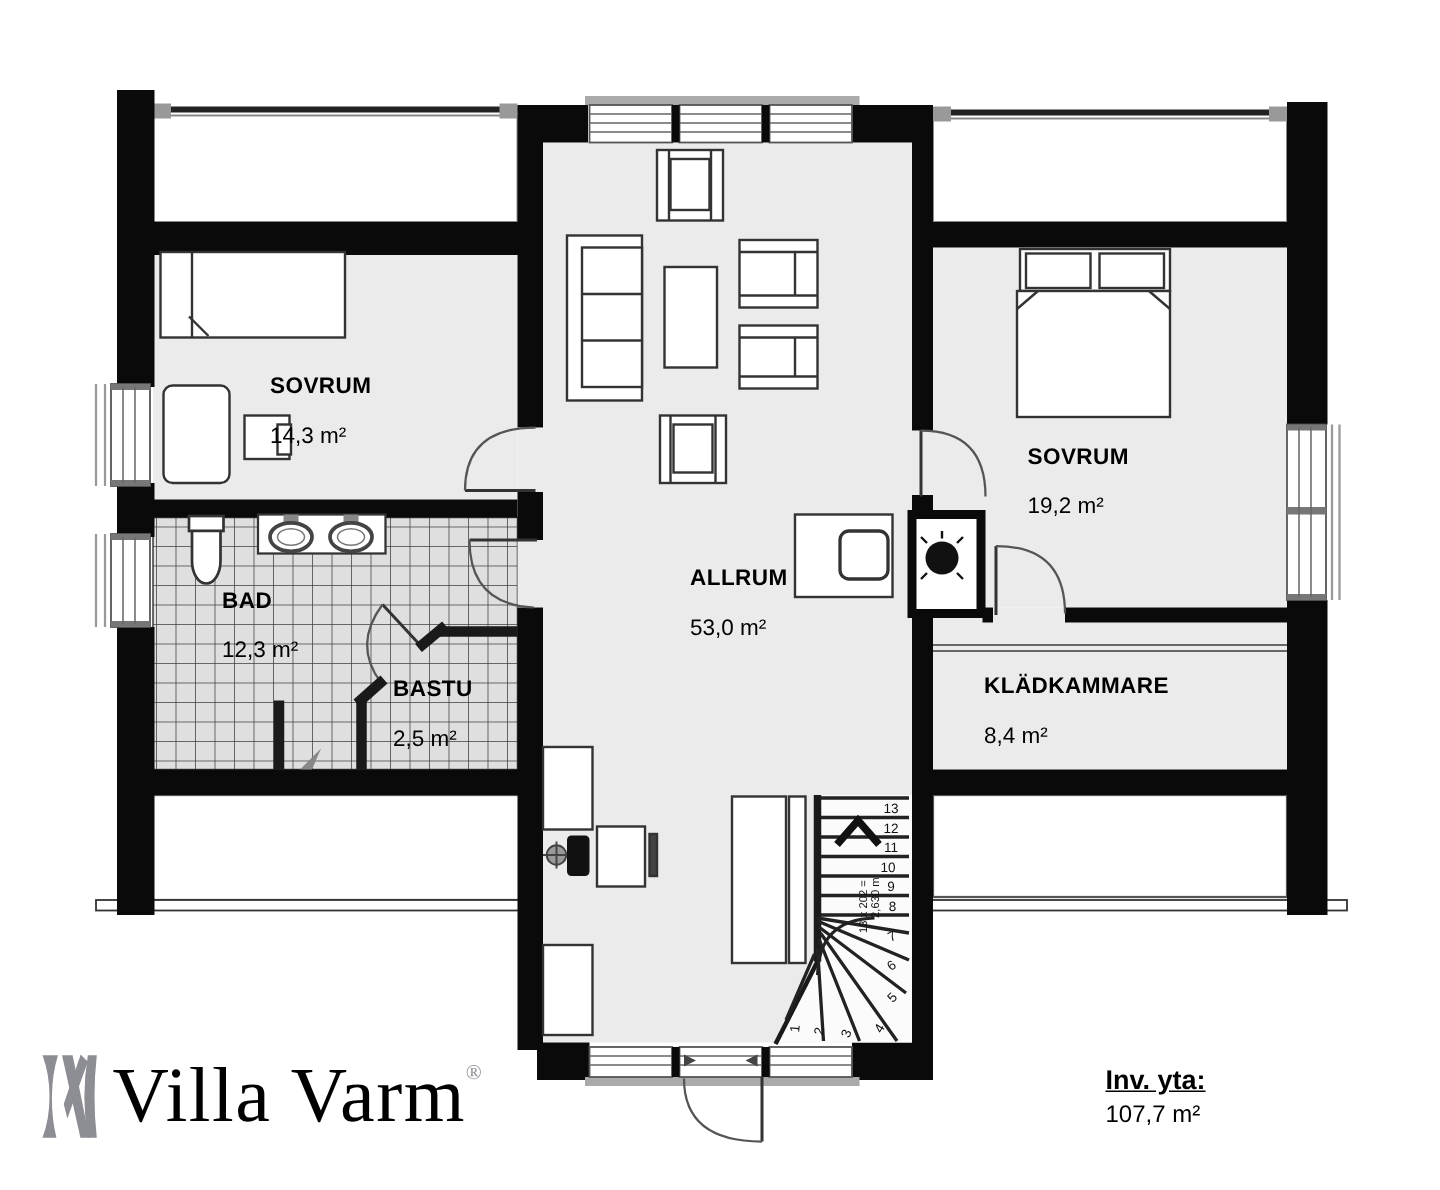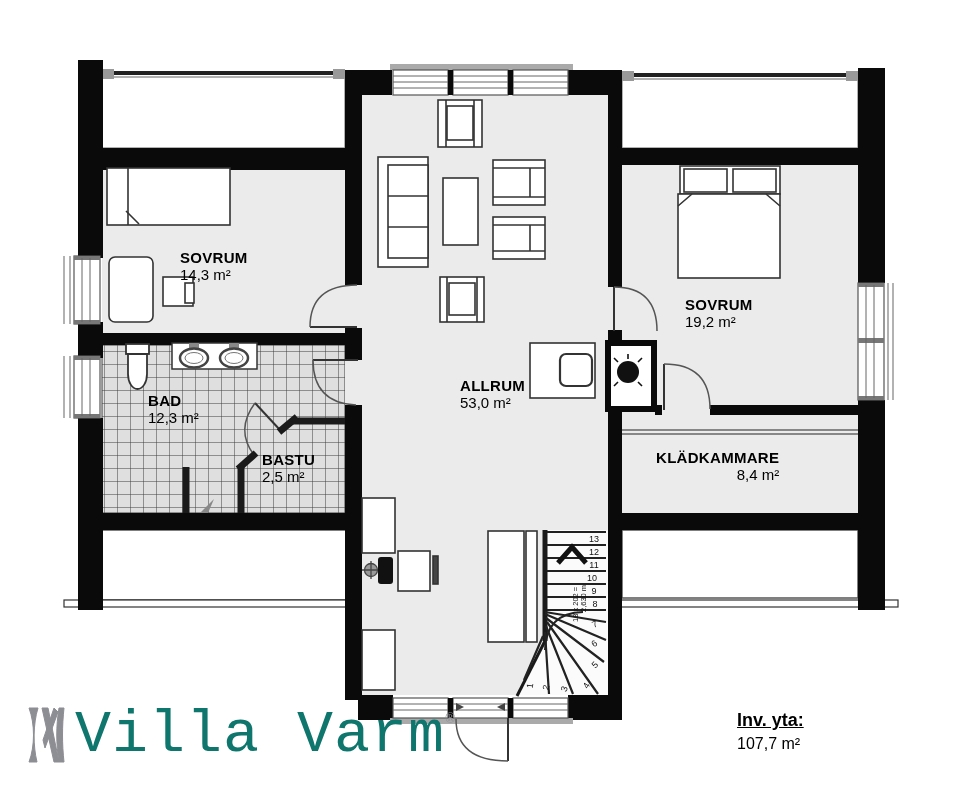--- a/index.html
+++ b/index.html
@@ -1,23 +1,23 @@
 <!DOCTYPE html>
 <html><head>
 <meta charset="utf-8">
 <style>
   html,body{margin:0;padding:0;background:#ffffff;}
   .stage{position:relative;width:960px;height:793px;background:#ffffff;overflow:hidden;
          font-family:"Liberation Sans",sans-serif;}
   .plan-svg{position:absolute;left:0;top:0;}
   .room-label{position:absolute;color:#000;line-height:1.1;}
   .room-name{font-weight:bold;font-size:15px;letter-spacing:.3px;}
-  .room-area{font-size:15px;margin-top:0;}
+  .room-area{font-size:15px;margin-top:16px;}
   .footer-logo{position:absolute;left:26px;top:701px;display:flex;align-items:center;gap:9px;}
-  .logo-text{font-family:Liberation Mono, monospace;font-size:60px;color:#0f766e;letter-spacing:1px;}
+  .logo-text{font-family:Liberation Serif, serif;font-size:52px;color:#000000;letter-spacing:1px;}
   .logo-reg{font-family:"Liberation Serif",serif;font-size:14px;color:#8d8d94;vertical-align:28px;}
   .inv-block{position:absolute;left:737px;top:710px;color:#000;}
   .inv-label{font-weight:bold;font-size:18px;text-decoration:underline;}
   .inv-value{font-size:16px;margin-top:4px;}
 </style>
 </head>
 <body>
 
 <div class="stage">
 
@@ -313,21 +313,21 @@
   <div class="room-area">53,0 m²</div>
 </div>
 <div class="room-label" style="left:148px;top:393px;">
   <div class="room-name">BAD</div>
   <div class="room-area">12,3 m²</div>
 </div>
 <div class="room-label" style="left:262px;top:452px;">
   <div class="room-name">BASTU</div>
   <div class="room-area">2,5 m²</div>
 </div>
-<div class="room-label" style="left:656px;top:450px;text-align:right;">
+<div class="room-label" style="left:656px;top:450px;">
   <div class="room-name">KLÄDKAMMARE</div>
   <div class="room-area">8,4 m²</div>
 </div>
 
 <div class="footer-logo">
   <svg width="40" height="58" viewBox="0 0 40 58">
     <g stroke="#8d8d94" fill="#8d8d94">
       <path d="M3 2 C9 18 9 40 3 56 L11 56 C7 40 7 18 12 2 Z"></path>
       <path d="M16 2 L28 56 L33 56 L22 2 Z"></path>
       <path d="M33 2 C30 20 30 38 33 56 L38 56 C36 38 36 20 38 2 Z"></path>

